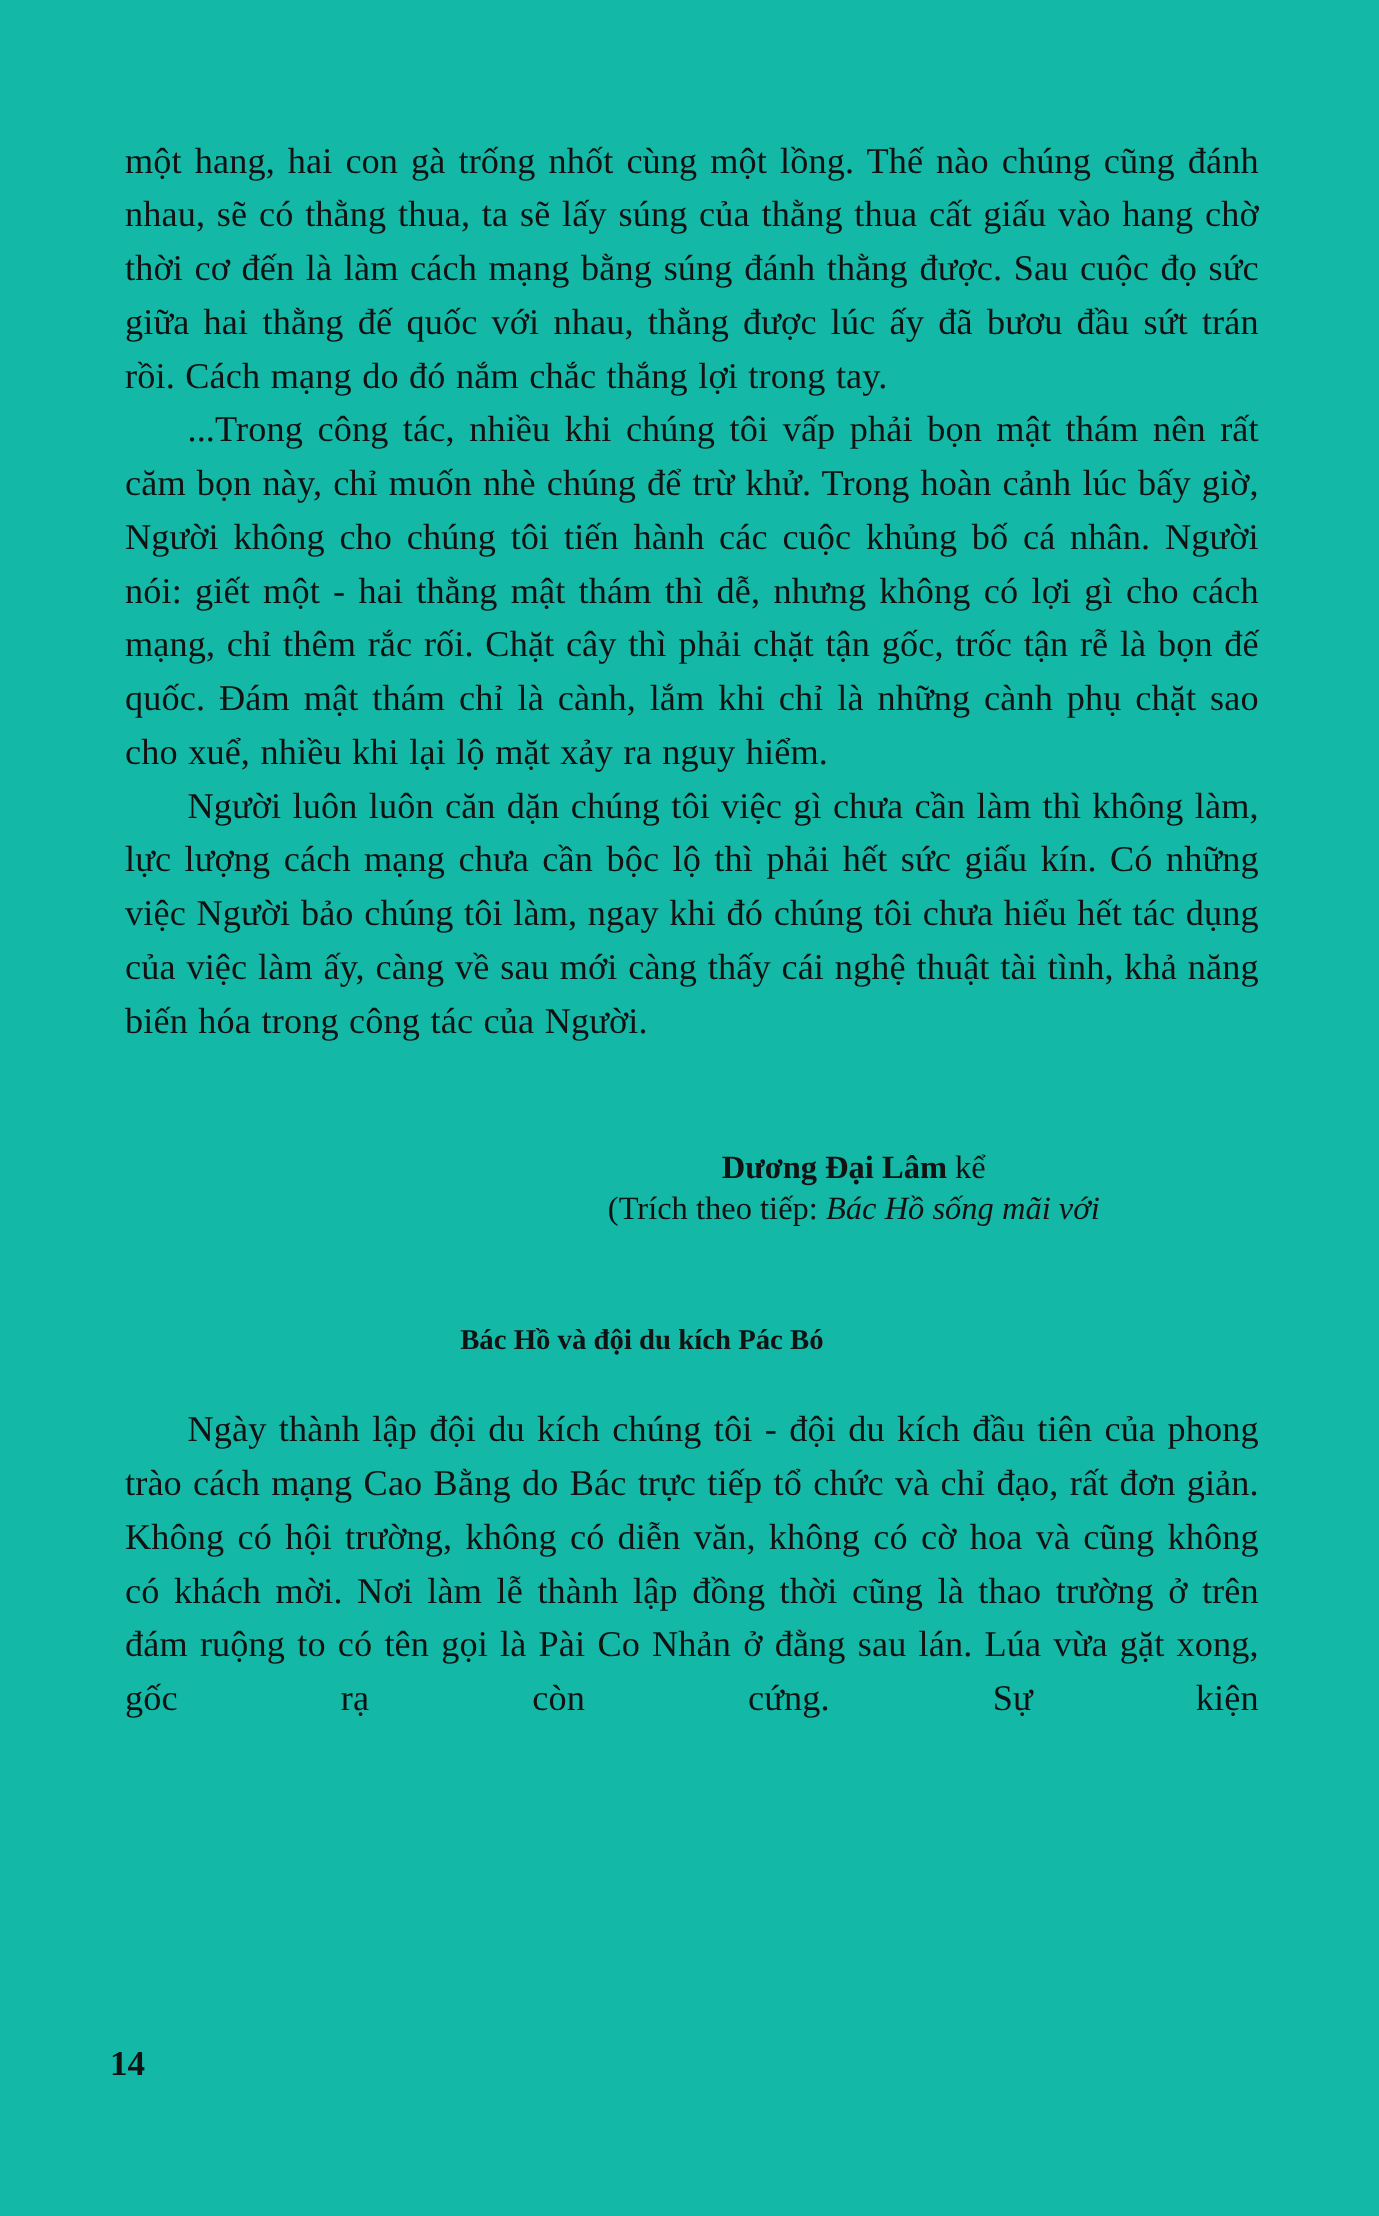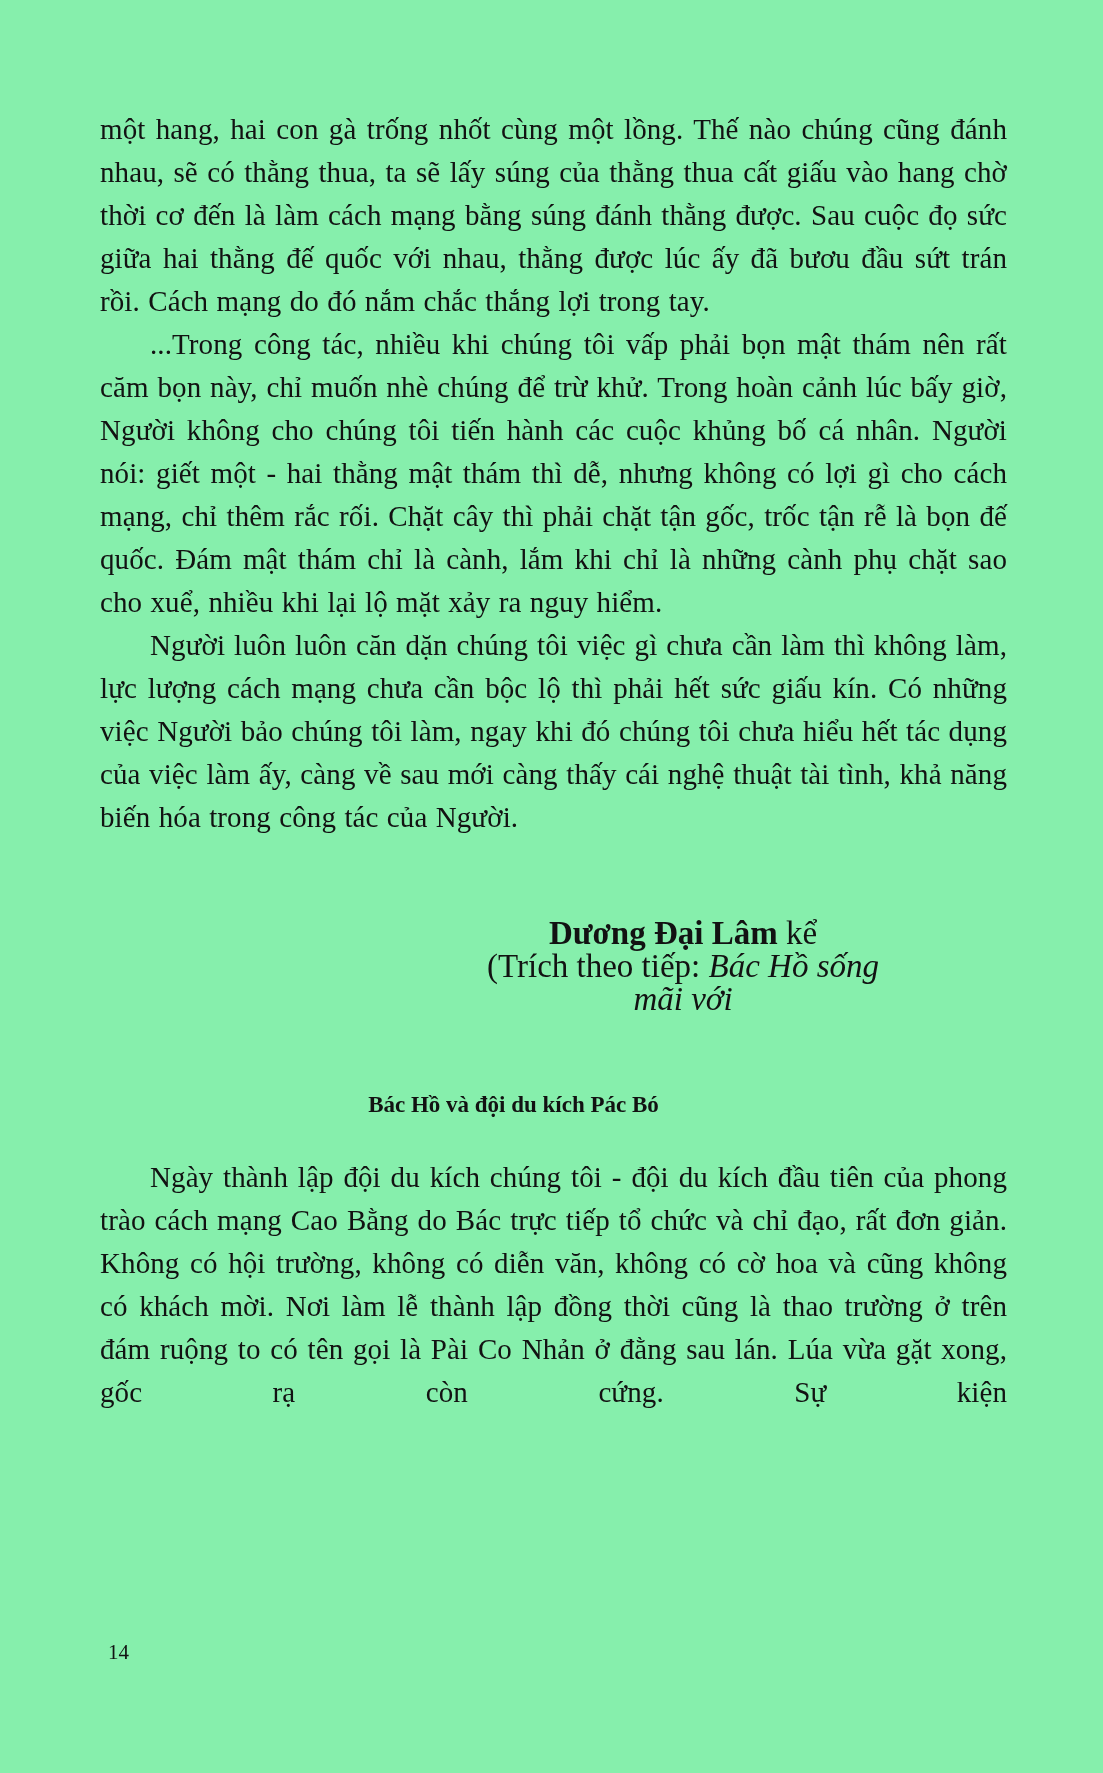--- a/index.html
+++ b/index.html
@@ -5,21 +5,21 @@
   html, body {
     margin: 0;
     padding: 0;
     background: #e8e8e8;
   }
   .page {
     position: relative;
     width: 1103px;
     height: 1773px;
     margin: 0 auto;
-    background: #86efac;
+    background: #14b8a6;
     color: #121212;
     font-family: "Liberation Serif", "DejaVu Serif", serif;
     overflow: hidden;
     box-sizing: border-box;
   }
   .content {
     box-sizing: border-box;
     padding: 108px 96px 0 100px;
   }
   .body-para {
@@ -33,21 +33,21 @@
   .body-para.indent {
     text-indent: 50px;
   }
   .body-para.justify-last {
     text-align-last: justify;
   }
   .attribution {
     width: 440px;
     margin: 78px 104px 1px auto;
     text-align: center;
-    font-size: 33px;
+    font-size: 26px;
     line-height: 33px;
   }
   .attribution .name {
     font-weight: bold;
   }
   .attribution .italic {
     font-style: italic;
     text-align: right;
   }
   .section-heading {
@@ -56,25 +56,25 @@
     text-align: center;
     font-size: 23px;
     line-height: 46px;
     font-weight: bold;
   }
   .section-start {
     margin-top: 28px;
   }
   .page-number {
     position: absolute;
-    left: 108px;
+    left: 88px;
     top: 1632px;
-    font-size: 21px;
+    font-size: 28px;
     line-height: 40px;
-    font-weight: normal;
+    font-weight: bold;
   }
 </style>
 </head>
 <body>
 
 <div class="page">
   <div class="content">
 
     <p class="body-para">một hang, hai con gà trống nhốt cùng một lồng. Thế nào chúng cũng đánh nhau, sẽ có thằng thua, ta sẽ lấy súng của thằng thua cất giấu vào hang chờ thời cơ đến là làm cách mạng bằng súng đánh thằng được. Sau cuộc đọ sức giữa hai thằng đế quốc với nhau, thằng được lúc ấy đã bươu đầu sứt trán rồi. Cách mạng do đó nắm chắc thắng lợi trong tay.</p>
 

